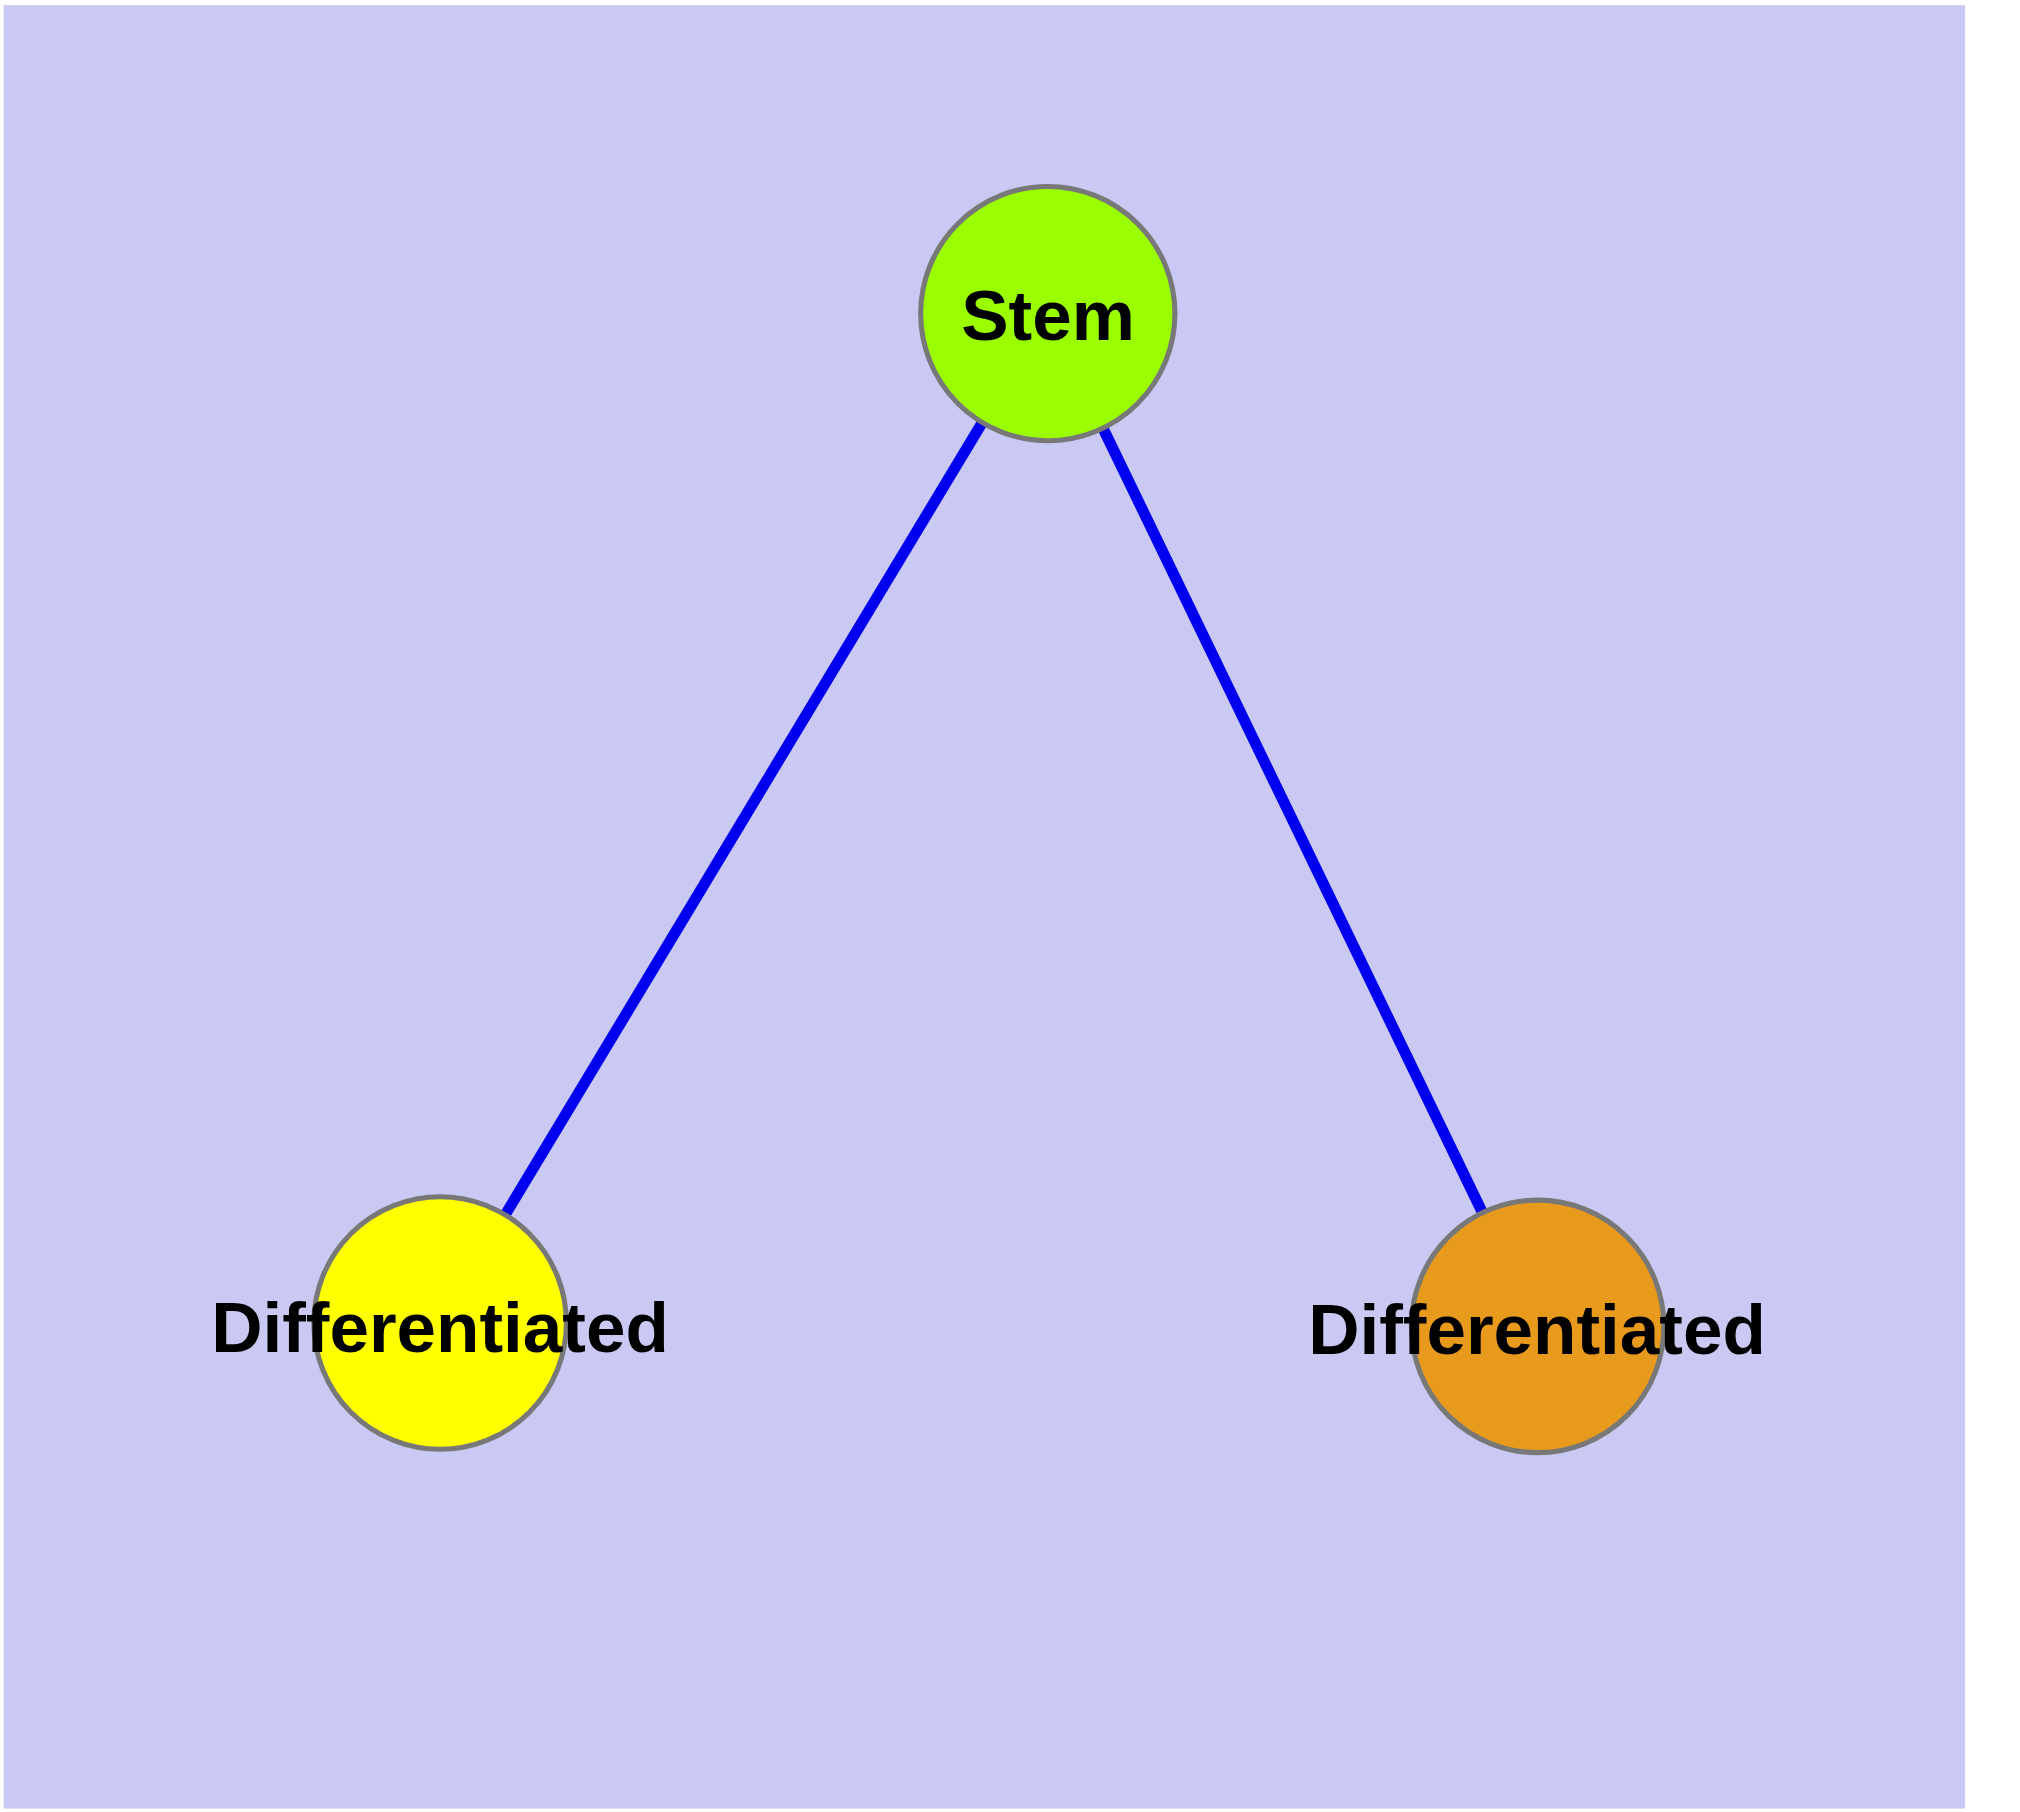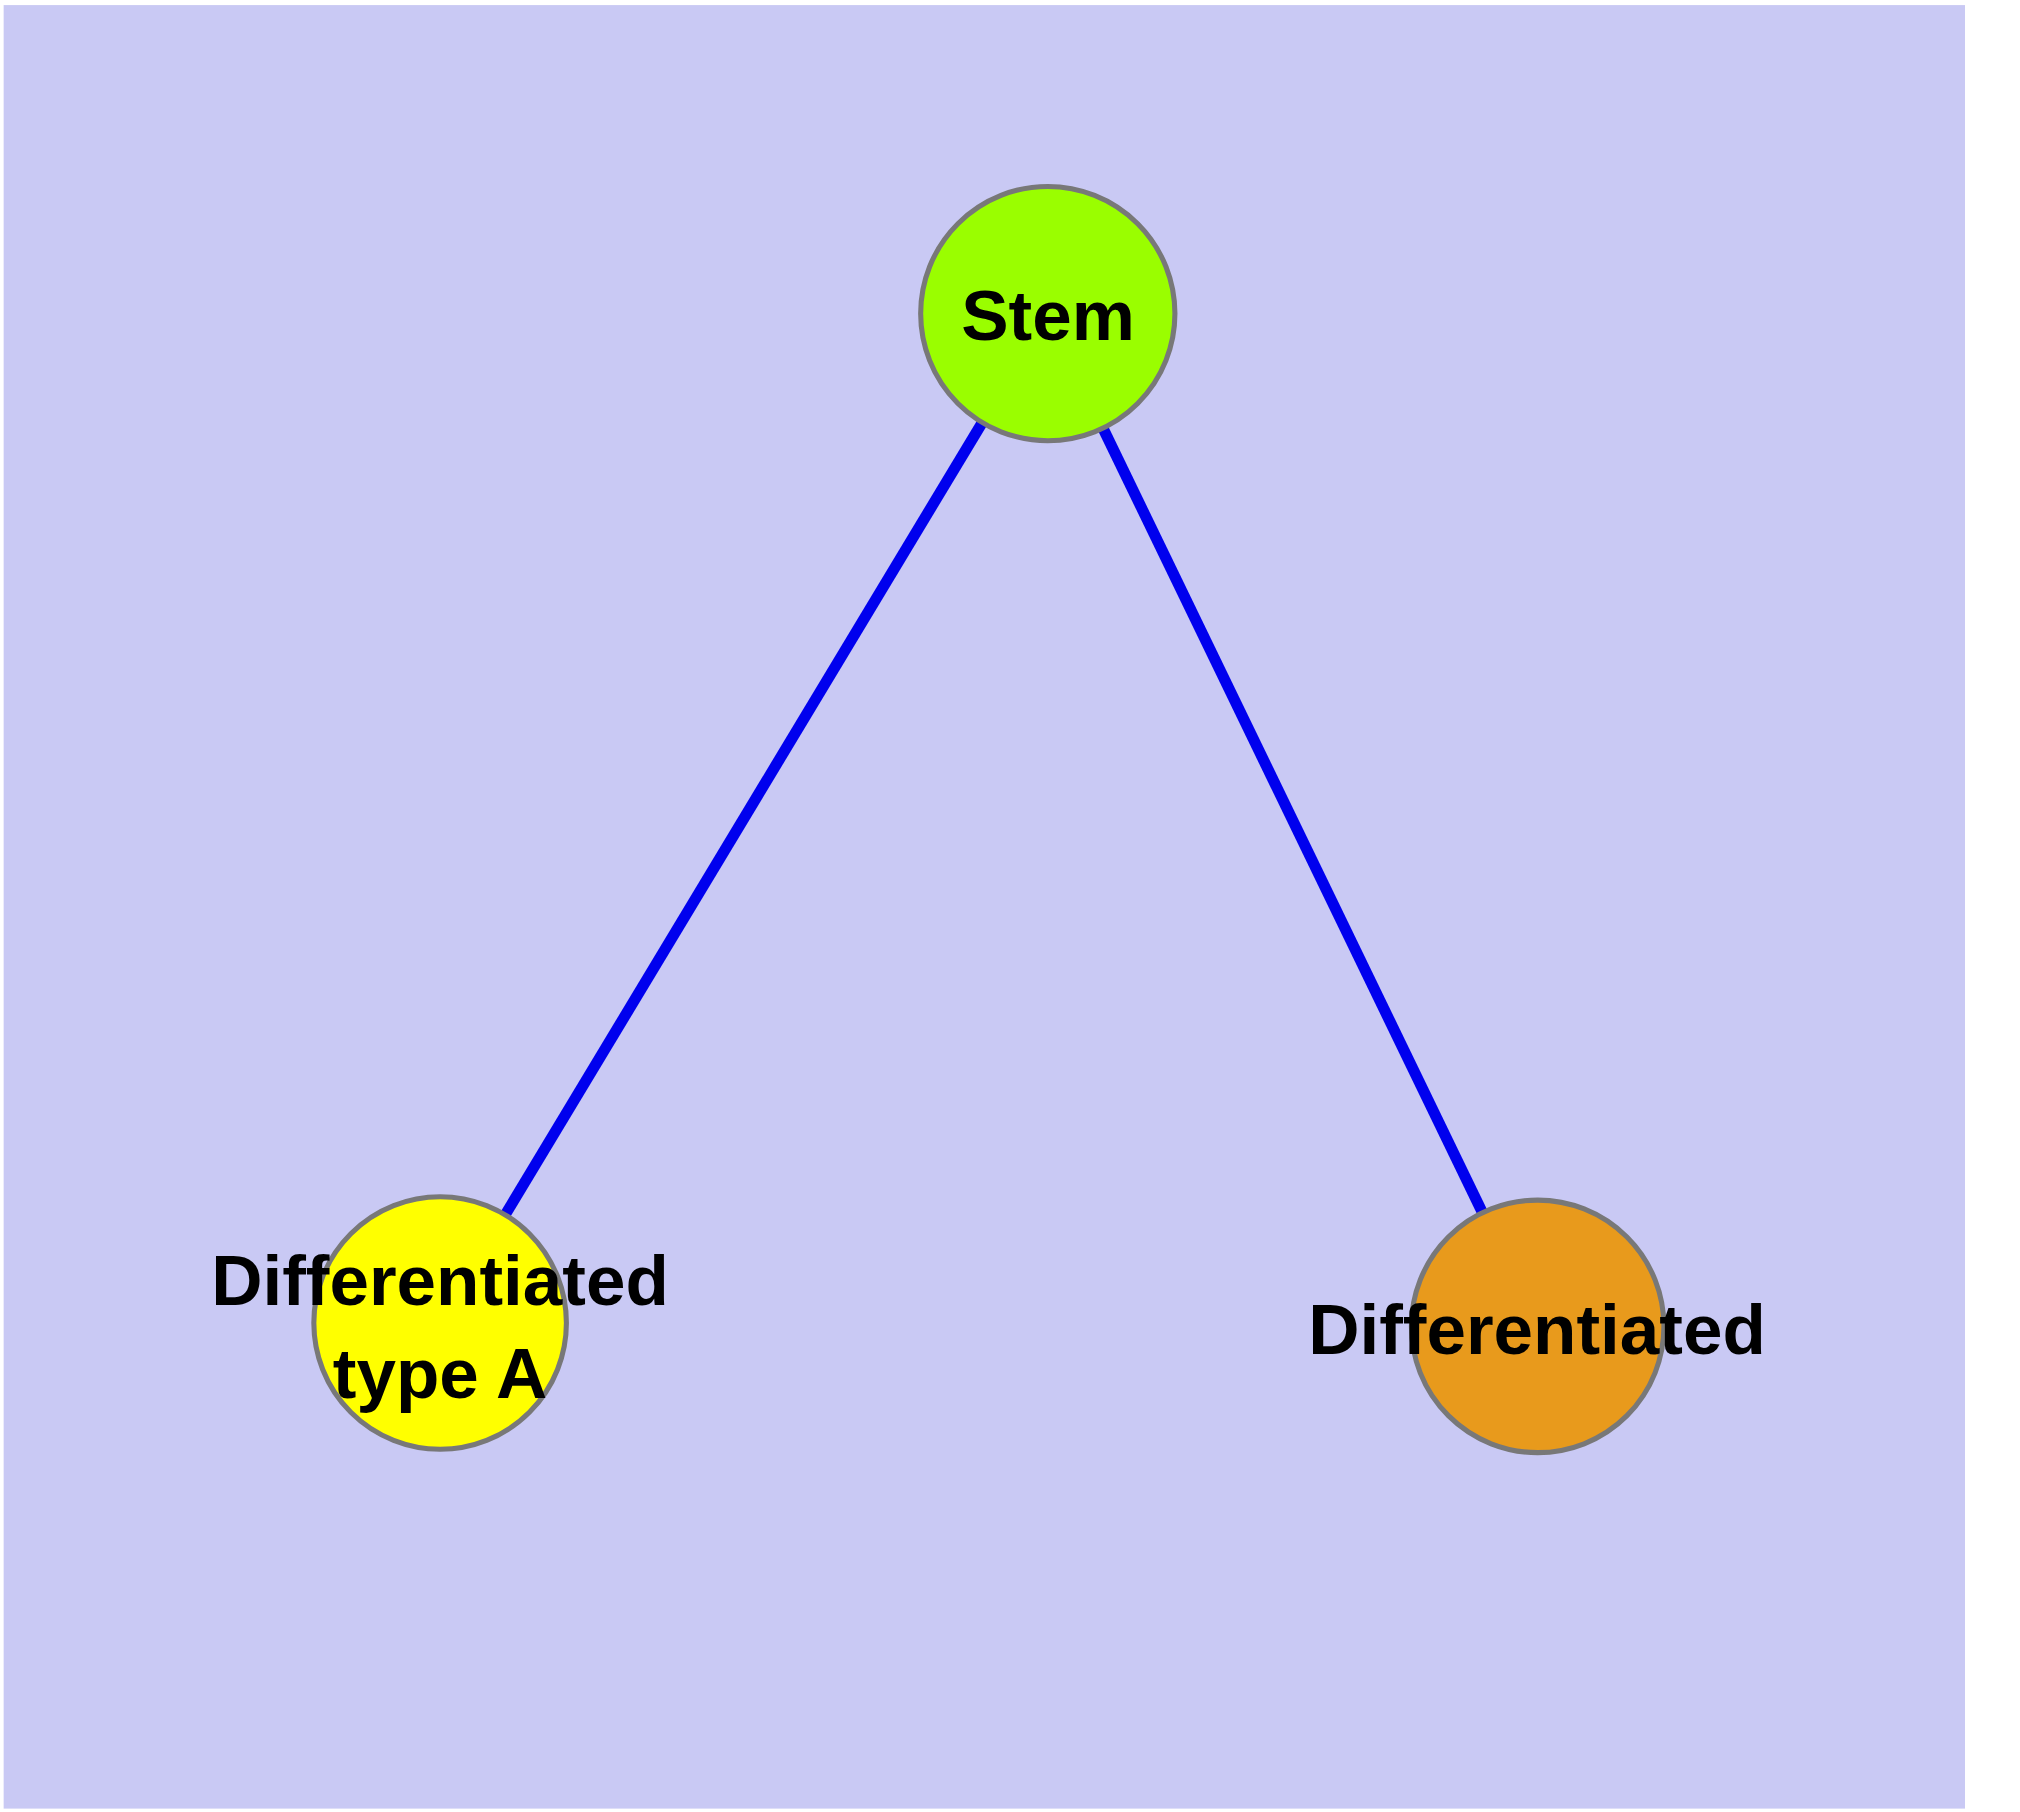--- a/index.html
+++ b/index.html
@@ -50,21 +50,20 @@
 
     <circle cx="519" cy="1561" r="149" stroke-width="6" fill="#ffff00" stroke="#787878"></circle>
 
     <circle cx="1814" cy="1565" r="149" stroke-width="6" fill="#e89a1c" stroke="#787878"></circle>
   </svg>
 
   <div class="node-label" style="left:1048px; top:315px;">Stem</div>
 
   <div class="node-label" style="left:440px; top:1327px;">
     <div>Differentiated</div>
-    <div>type A</div>
   </div>
 
   <div class="node-label" style="left:1537px; top:1329px;">
     <div>Differentiated</div>
   </div>
 
 </div>
 
 
 </body></html>

